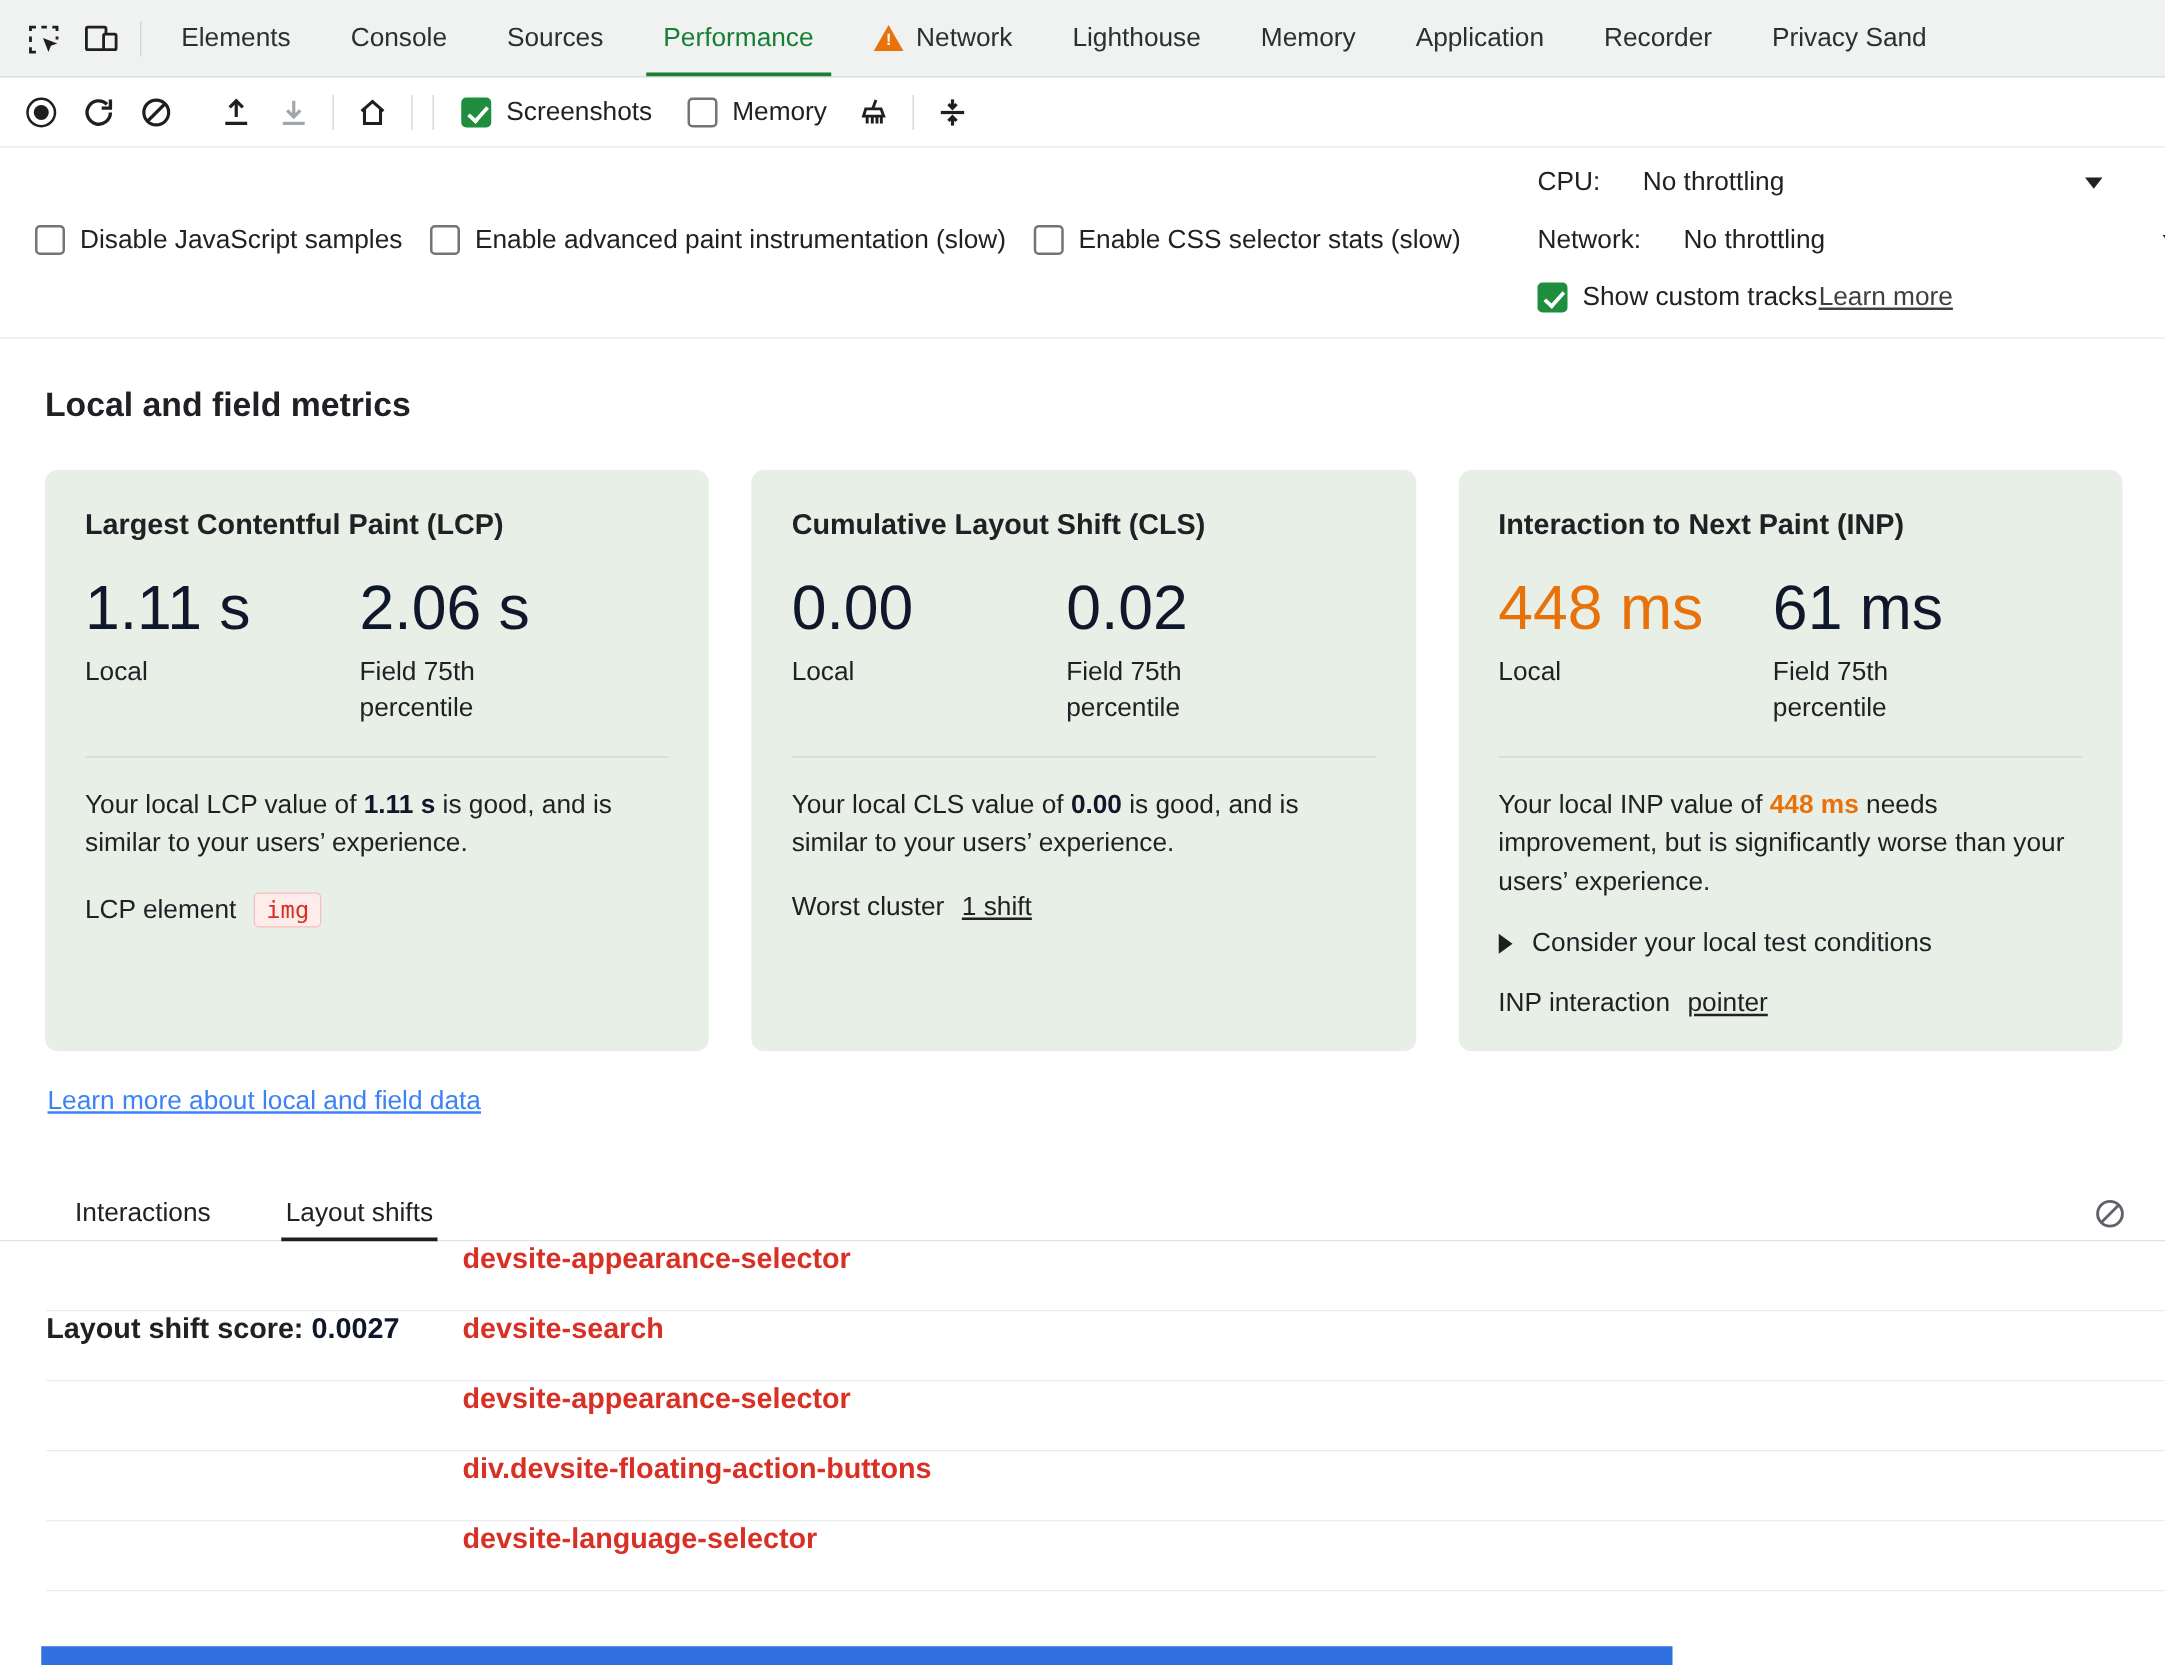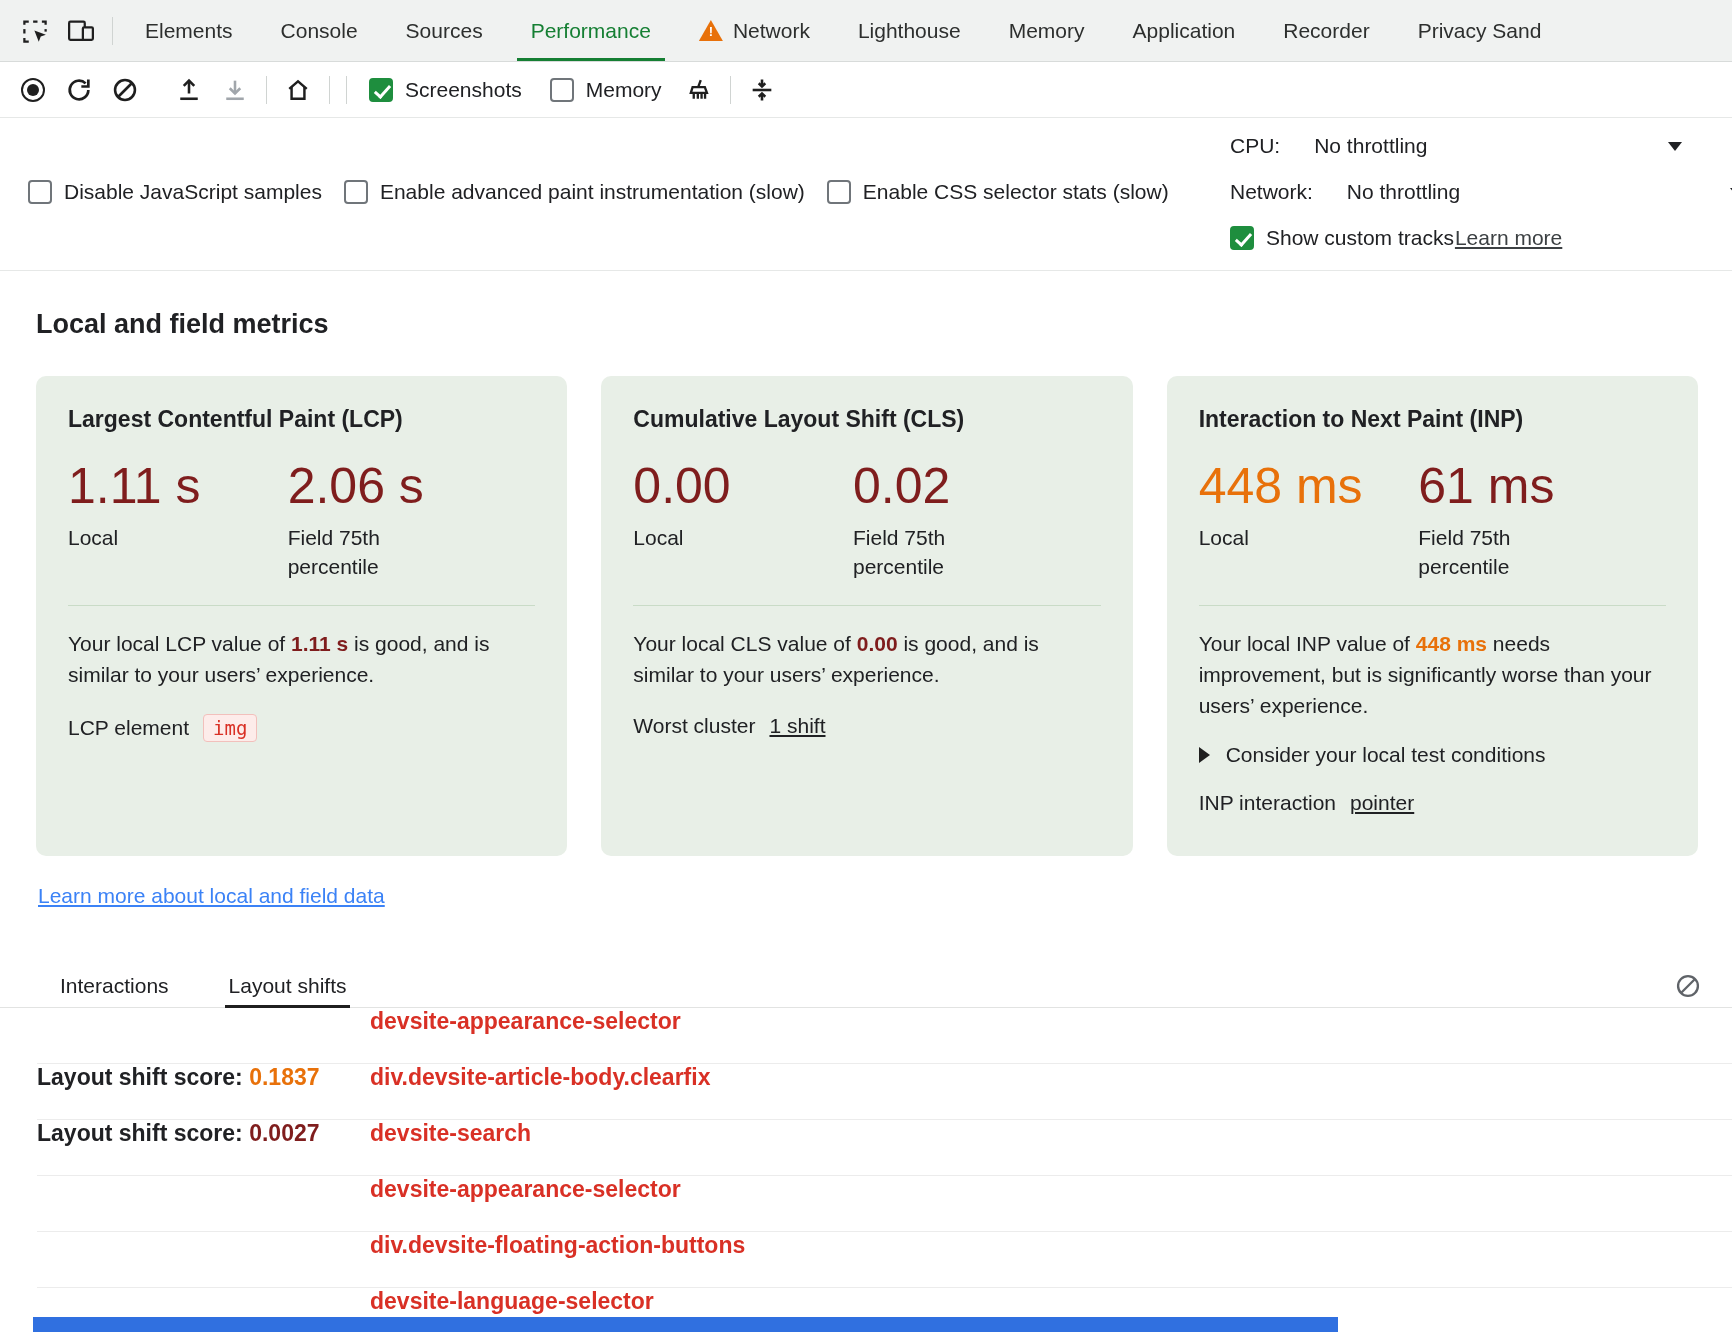--- a/index.html
+++ b/index.html
@@ -47,27 +47,27 @@
   .select-row .caret { margin-left:auto; }
   .select-row.cpu { width:452px; }
   .select-row.net { width:514px; }
   .ctr-row { display:flex; align-items:center; gap:1px; }
   .link { color:#3c4043; text-decoration:underline; cursor:pointer; font-size:21px; }
 
   
   .metrics { padding:26px 34px 0 36px; }
   .metrics-heading { font-size:27px; font-weight:700; margin:12px 0 36px; }
   .cards { display:flex; gap:34px; }
-  .card { flex:1; background:#e8efe7; border-radius:10px; padding:30px 32px 41px 32px; }
+  .card { flex:1; background:#e8efe7; border-radius:10px; padding:30px 32px 26px 32px; }
   .card-title { font-size:23px; font-weight:700; }
   .values { display:flex; margin-top:26px; }
   .value-col { width:47%; flex:none; }
   .value-col.field { width:auto; }
   .value { font-size:50px; line-height:54px; }
-  .c-green { color:#7f1d1d; }
+  .c-green { color:#0f172a; }
   .c-orange { color:#e8710a; }
   .value-label { font-size:21px; margin-top:10px; max-width:135px; line-height:29px; }
   .card-divider { border:none; border-top:1px solid #c9dbc7; margin:24px 0 22px; }
   .card-desc { font-size:21px; line-height:31px; }
   .card-extra { display:flex; align-items:center; gap:14px; margin-top:24px; font-size:21px; }
   .badge { font-family:"DejaVu Sans Mono","Liberation Mono",monospace; font-size:19px; color:#d93025;
     background:#fdecea; border:1px solid #f2c0bc; border-radius:4px; padding:2px 9px; cursor:pointer; }
   .card-link { color:#202124; text-decoration:underline; cursor:pointer; }
   .collapsible { display:flex; align-items:center; gap:16px; margin-top:22px; font-size:21px; font-weight:500; cursor:pointer; }
   .tri-right { width:0; height:0; border-top:8px solid transparent; border-bottom:8px solid transparent;
@@ -321,24 +321,20 @@
           <path d="M6 18L18 6"></path>
         </svg>
     </span>
   </div>
 
   <div class="shift-row">
     <div class="shift-score"><span></span><span></span></div>
     <a class="shift-target">devsite-appearance-selector</a>
   </div>
   <div class="shift-row">
-    <div class="shift-score"><span>Layout shift score: </span><span class="c-orange">0.1837</span></div>
-    <a class="shift-target">div.devsite-article-body.clearfix</a>
-  </div>
-  <div class="shift-row">
     <div class="shift-score"><span>Layout shift score: </span><span class="c-green">0.0027</span></div>
     <a class="shift-target">devsite-search</a>
   </div>
   <div class="shift-row">
     <div class="shift-score"><span></span><span></span></div>
     <a class="shift-target">devsite-appearance-selector</a>
   </div>
   <div class="shift-row">
     <div class="shift-score"><span></span><span></span></div>
     <a class="shift-target">div.devsite-floating-action-buttons</a>

